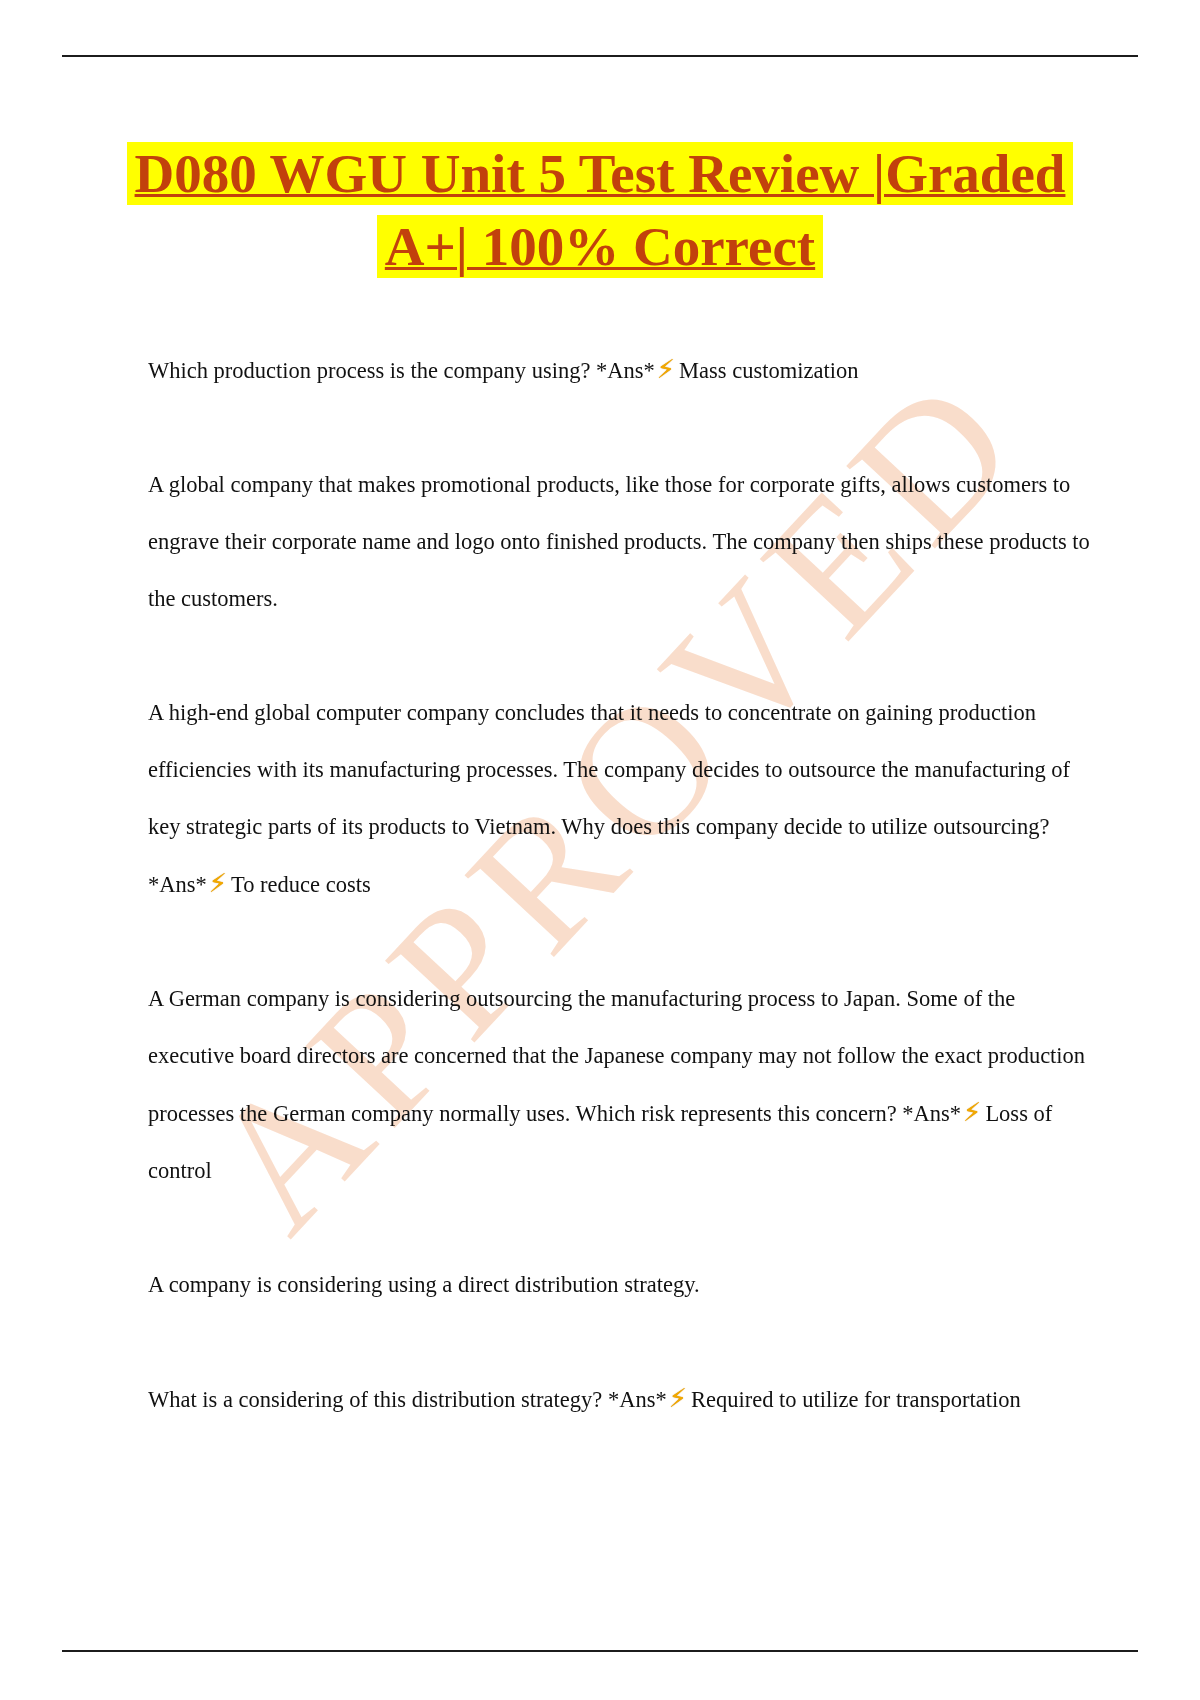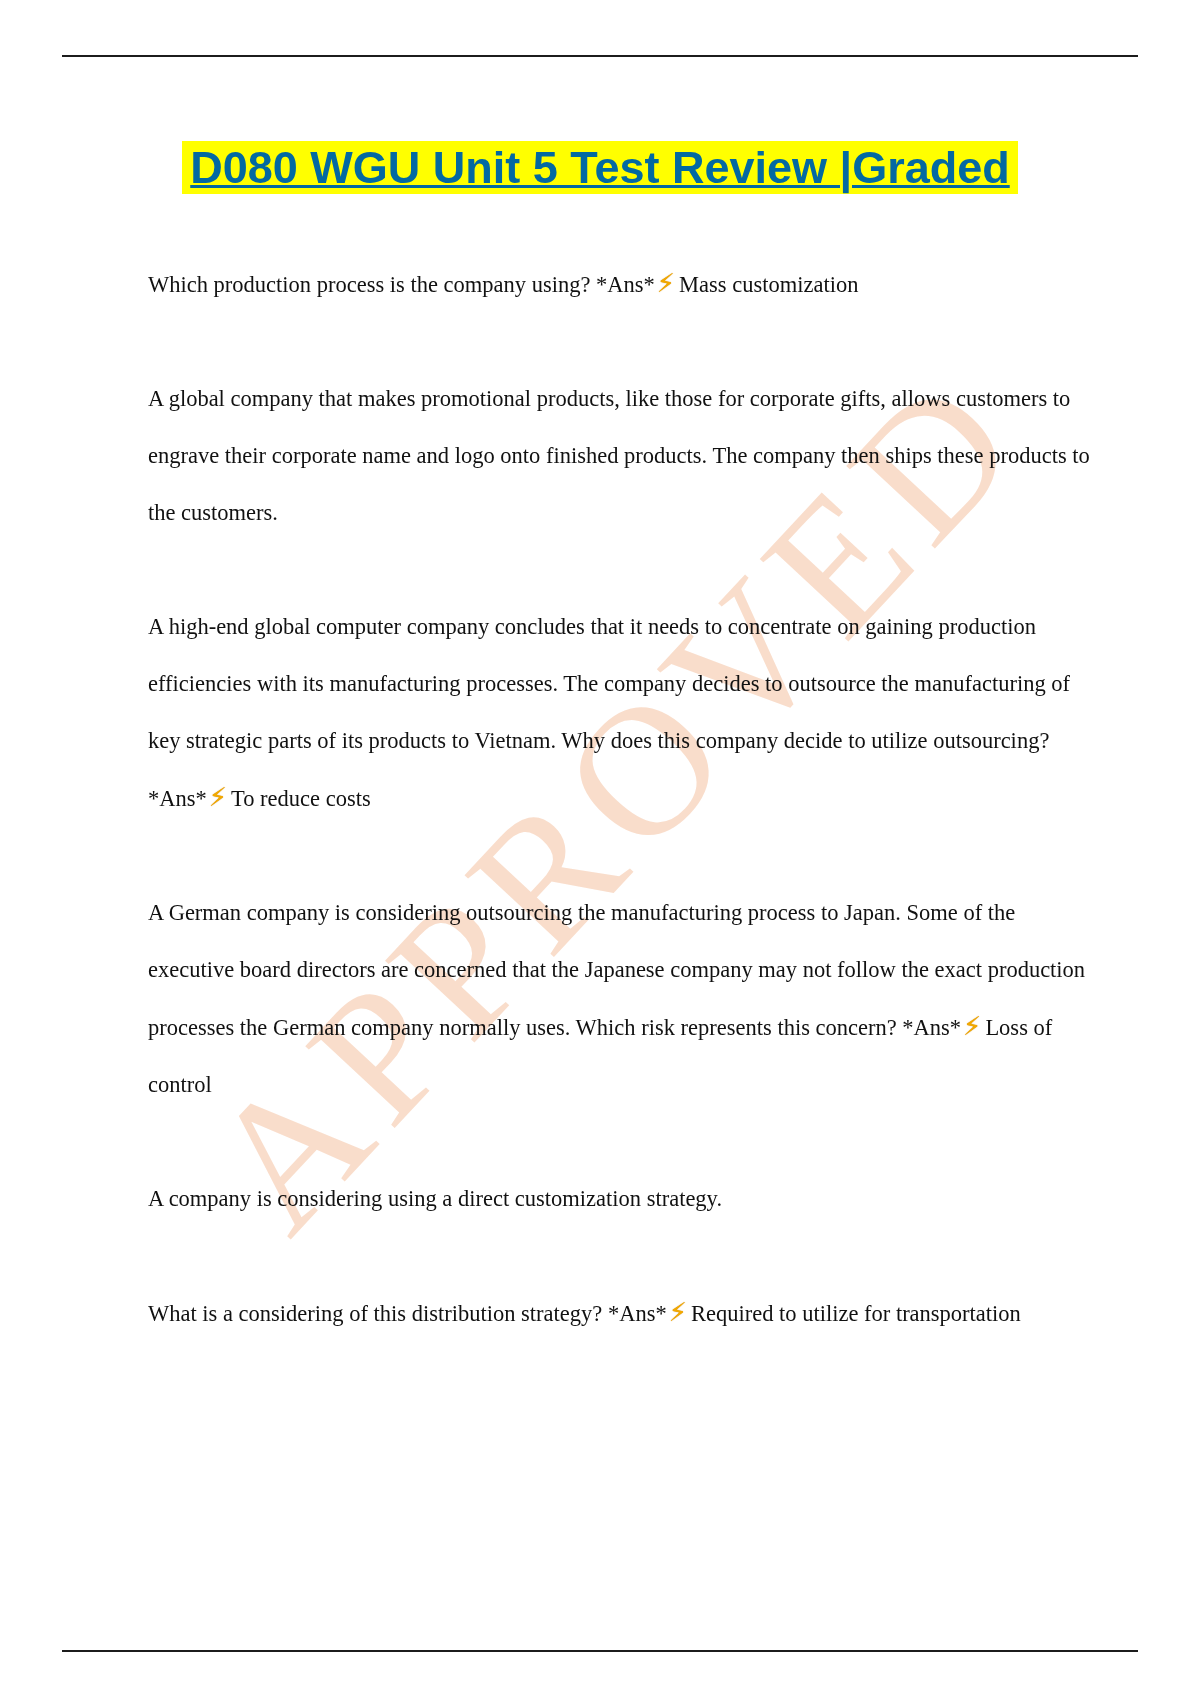--- a/index.html
+++ b/index.html
@@ -34,25 +34,25 @@
     white-space: nowrap;
     color: rgba(236, 141, 82, 0.30);
     z-index: 0;
     user-select: none;
   }
   .title {
     position: relative;
     z-index: 1;
     margin: 138px 90px 0 90px;
     text-align: center;
-    font-family: Liberation Sans, sans-serif;
+    font-family: Liberation Serif, serif;
     font-weight: bold;
-    font-size: 45px;
+    font-size: 55px;
     line-height: 1.32;
-    color: #0369a1;
+    color: #c2410c;
   }
   .title .hl {
     background: #ffff00;
     text-decoration: underline;
     text-decoration-thickness: 3px;
     padding: 1px 8px;
   }
   .content {
     position: relative;
     z-index: 1;
@@ -74,20 +74,21 @@
 <body>
 
 <div class="page">
 
   <div class="rule rule-top"></div>
 
   <div class="watermark">APPROVED</div>
 
   <div class="title">
     <span class="hl">D080 WGU Unit 5 Test Review |Graded</span><br>
+    <span class="hl">A+| 100% Correct</span>
   </div>
 
   <div class="content">
 
     <p class="block">
       <span>Which production process is the company using?  *Ans*</span><span class="bolt-icon">⚡</span><span>Mass customization</span>
     </p>
 
     <p class="block">
       <span>A global company that makes promotional products, like those for corporate gifts, allows customers to engrave their corporate name and logo onto finished products. The company then ships these products to the customers.</span>
@@ -95,21 +96,21 @@
 
     <p class="block">
       <span>A high-end global computer company concludes that it needs to concentrate on gaining production efficiencies with its manufacturing processes. The company decides to outsource the manufacturing of key strategic parts of its products to Vietnam. Why does this company decide to utilize outsourcing?  *Ans*</span><span class="bolt-icon">⚡</span><span>To reduce costs</span>
     </p>
 
     <p class="block">
       <span>A German company is considering outsourcing the manufacturing process to Japan. Some of the executive board directors are concerned that the Japanese company may not follow the exact production processes the German company normally uses. Which risk represents this concern? *Ans*</span><span class="bolt-icon">⚡</span><span>Loss of control</span>
     </p>
 
     <p class="block">
-      <span>A company is considering using a direct customization strategy.</span>
+      <span>A company is considering using a direct distribution strategy.</span>
     </p>
 
     <p class="block">
       <span>What is a considering of this distribution strategy?  *Ans*</span><span class="bolt-icon">⚡</span><span>Required to utilize for transportation</span>
     </p>
 
   </div>
 
   <div class="rule rule-bottom"></div>
 

